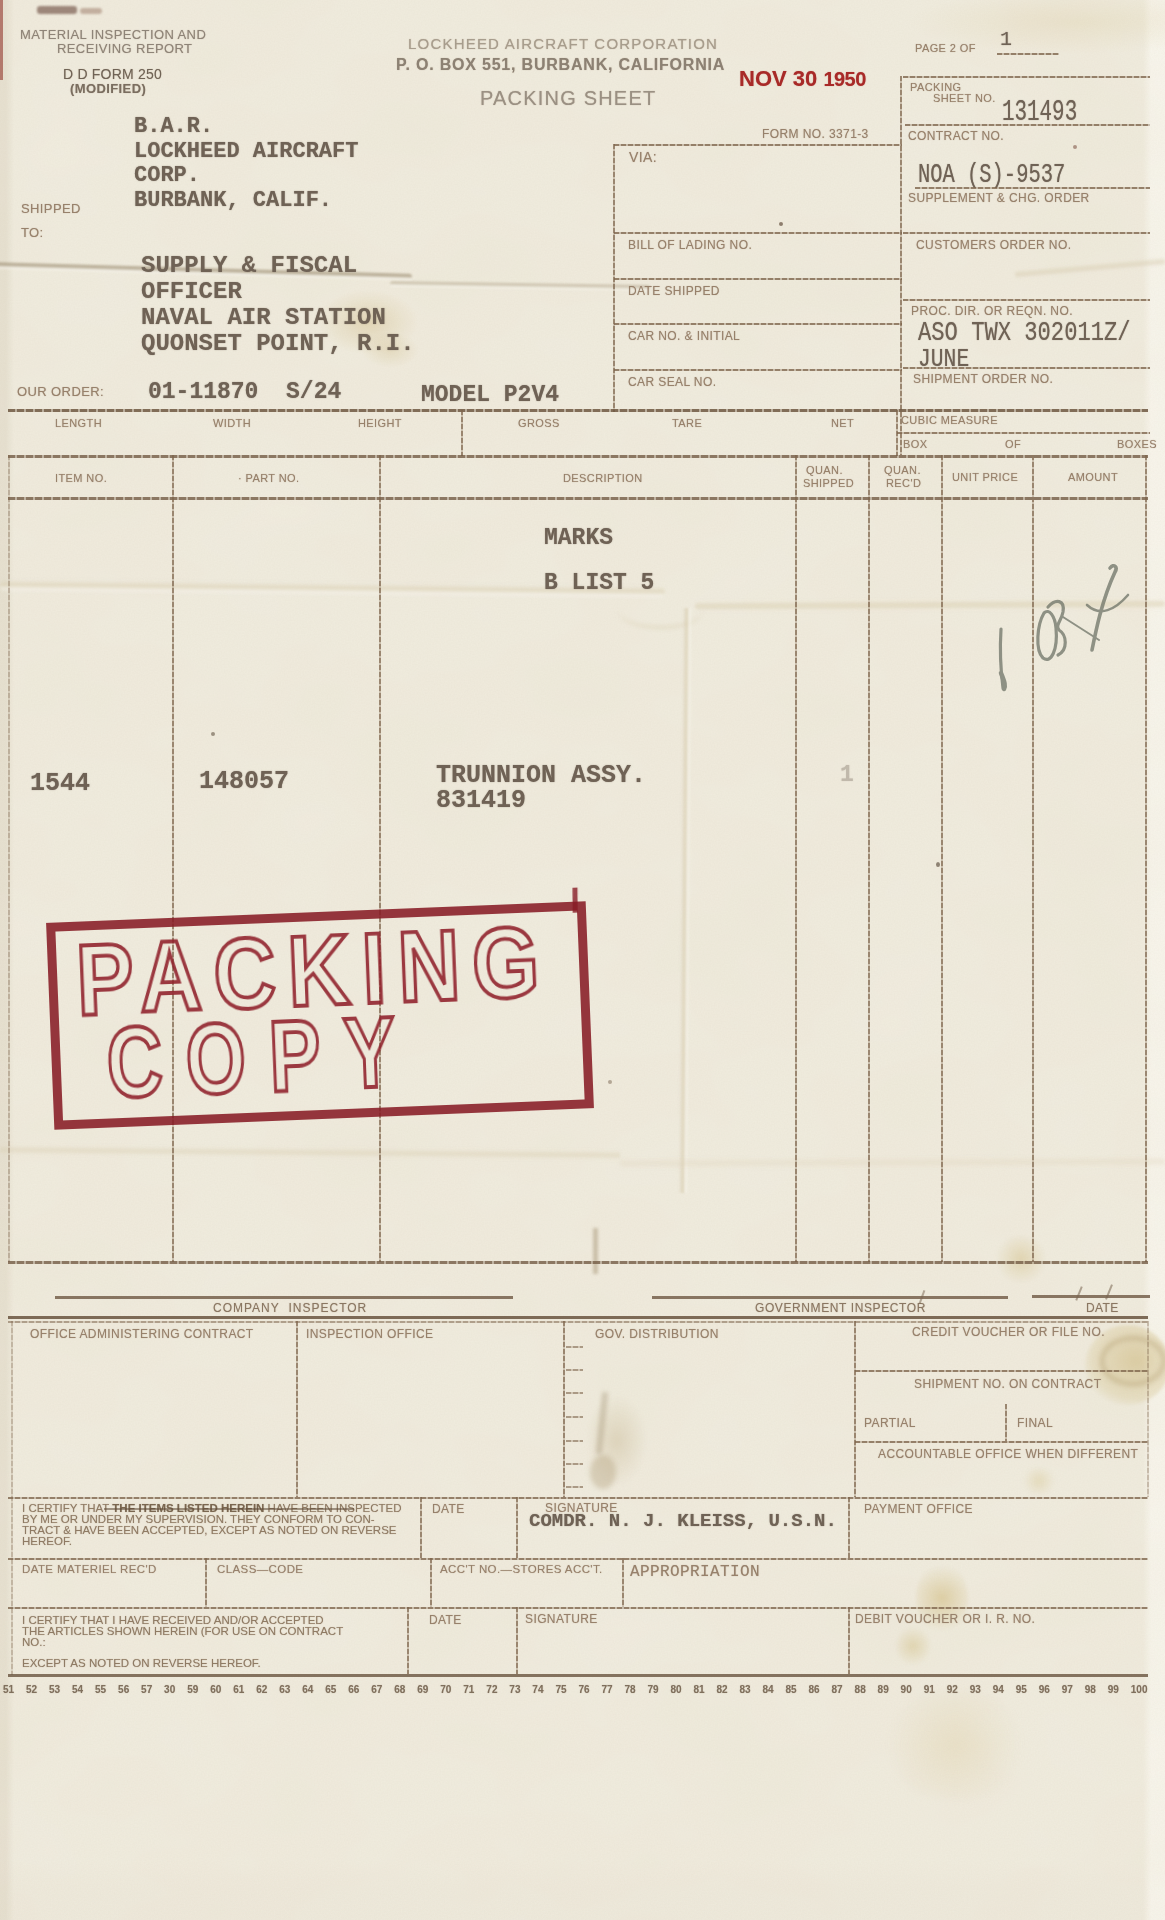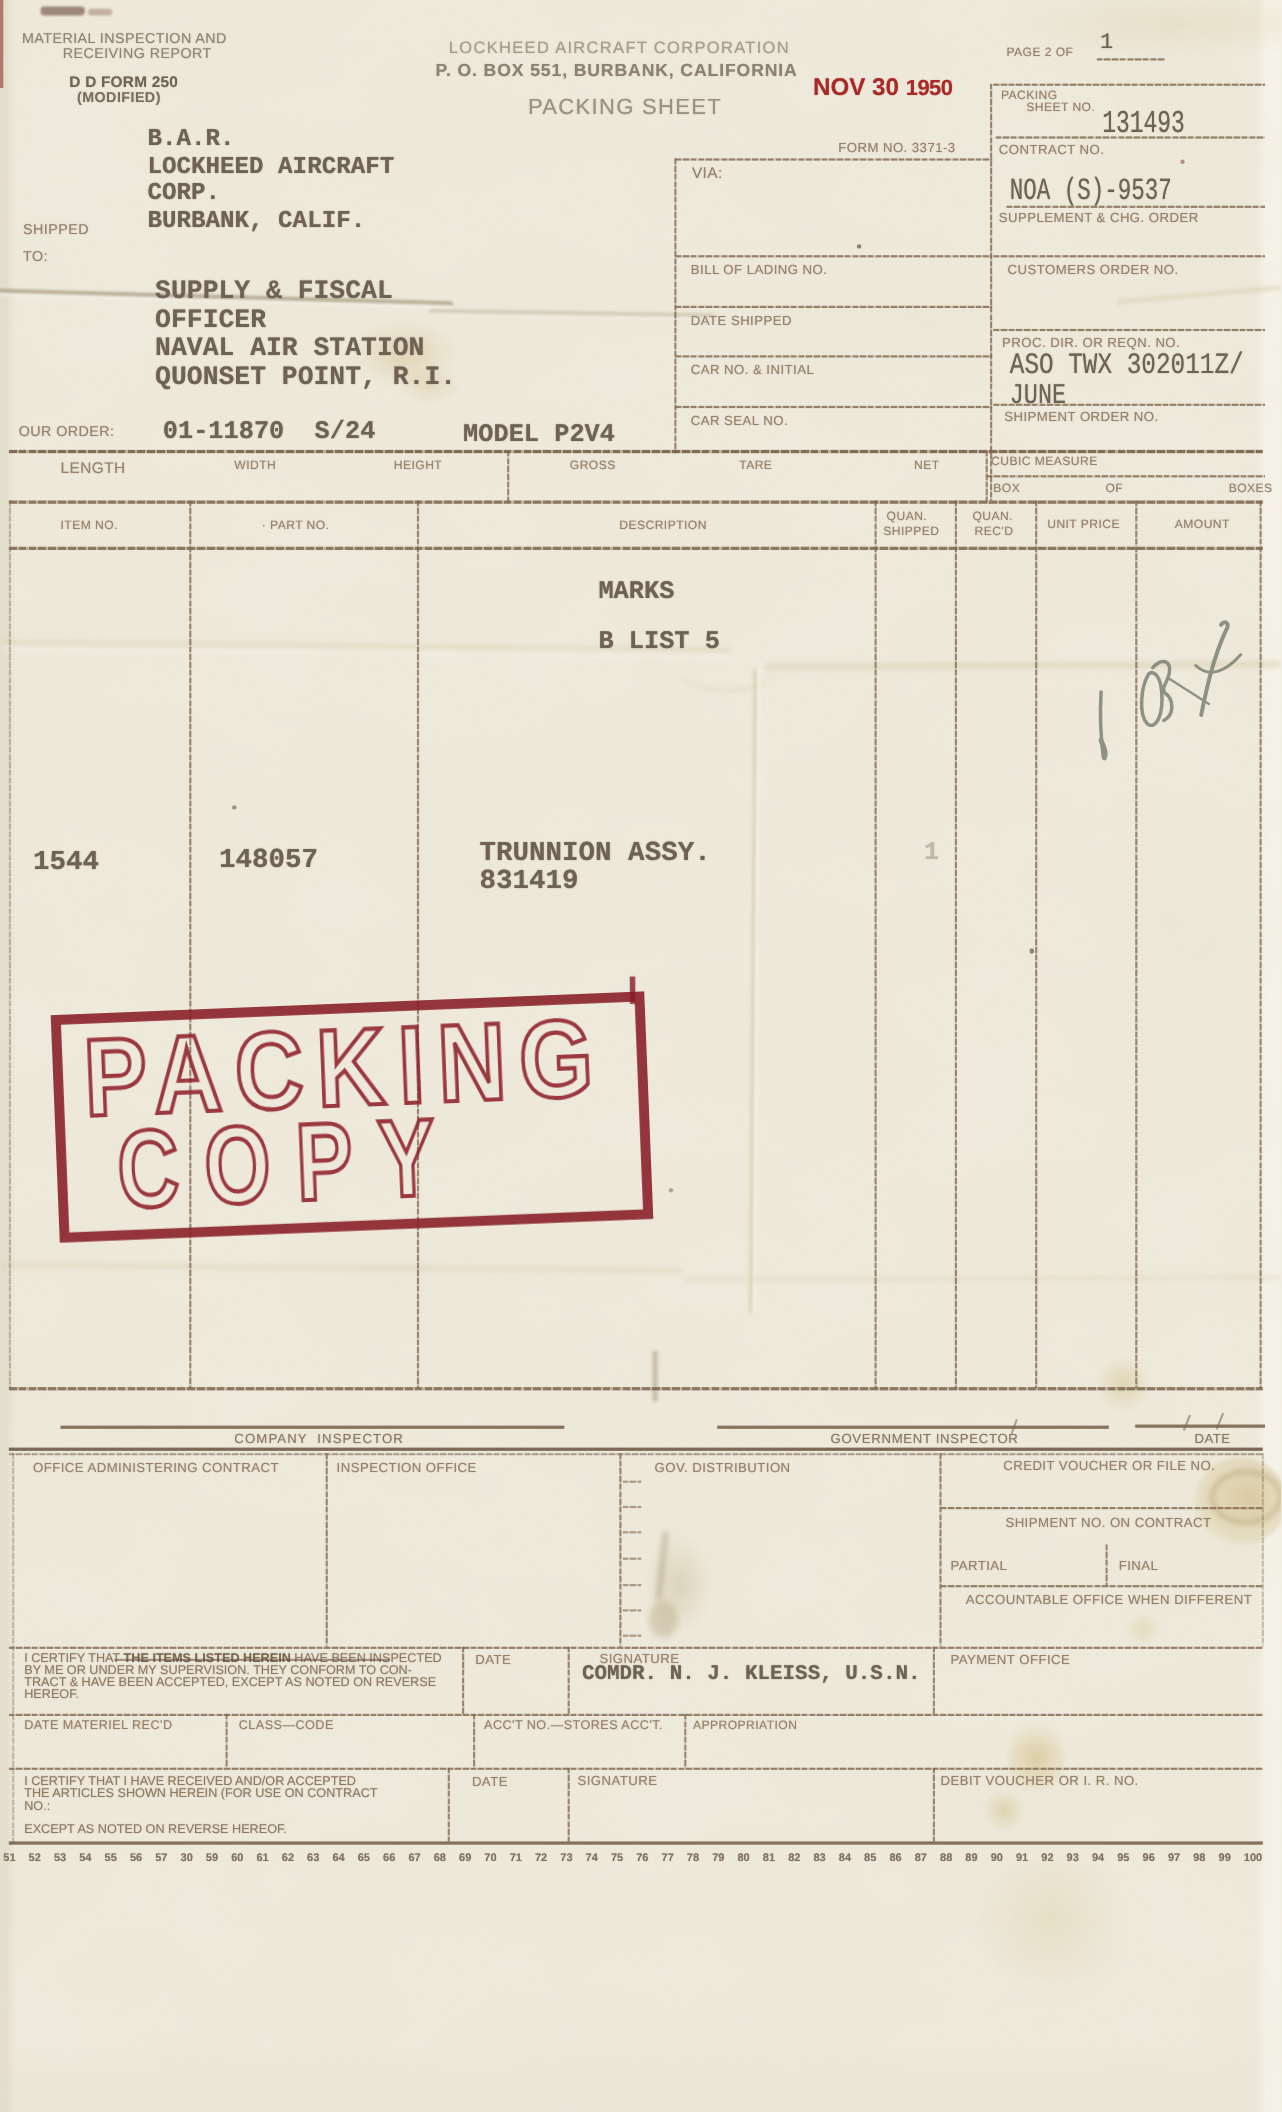--- a/index.html
+++ b/index.html
@@ -97,21 +97,21 @@
  background:radial-gradient(circle, rgba(222,208,168,.4), transparent 72%);filter:blur(3px);"></div>
 <div style="position:absolute;left:1022px;top:1468px;width:34px;height:26px;border-radius:50%;
  background:radial-gradient(circle, rgba(214,196,140,.4), transparent 74%);filter:blur(2px);"></div>
 
 <div style="position:absolute;left:0;top:0;width:2.5px;height:80px;background:rgba(152,66,56,.65);filter:blur(.4px);"></div>
 <div style="position:absolute;left:37px;top:6px;width:40px;height:8px;background:rgba(104,70,58,.6);filter:blur(1.2px);border-radius:3px;"></div>
 <div style="position:absolute;left:80px;top:8px;width:22px;height:6px;background:rgba(130,90,70,.4);filter:blur(1.2px);border-radius:3px;"></div>
 
 <div class="lb" style="left:20px;top:27px;font-size:13px;color:#8e8478;">MATERIAL INSPECTION AND</div>
 <div class="lb" style="left:57px;top:41px;font-size:13px;color:#8e8478;">RECEIVING REPORT</div>
-<div class="lb" style="left:63px;top:66px;font-size:14px;font-weight:bold;color:#6f6355;letter-spacing:.2px;">D D FORM 250</div>
+<div class="lb" style="left:63px;top:66px;font-size:14px;font-weight:normal;color:#6f6355;letter-spacing:.2px;">D D FORM 250</div>
 <div class="lb" style="left:70px;top:81px;font-size:13px;font-weight:bold;color:#7a6e60;">(MODIFIED)</div>
 
 <div class="lb" style="left:408px;top:35px;font-size:15px;letter-spacing:1.2px;color:#a79d8d;">LOCKHEED AIRCRAFT CORPORATION</div>
 <div class="lb" style="left:396px;top:56px;font-size:16px;letter-spacing:.8px;font-weight:bold;color:#8c8173;">P. O. BOX 551, BURBANK, CALIFORNIA</div>
 <div class="lb" style="left:480px;top:87px;font-size:20px;letter-spacing:1.2px;color:#9a9083;">PACKING SHEET</div>
 
 <div class="lb red" style="left:739px;top:66px;font-size:22px;font-weight:bold;letter-spacing:0;color:#a82a28;text-shadow:0 0 1px rgba(168,42,40,.55);">NOV 30 <span style="font-size:20px;letter-spacing:-.5px;">1950</span></div>
 
 <div class="lb" style="left:915px;top:42px;font-size:11px;">PAGE 2 OF</div>
 <div class="tw" style="left:1000px;top:28px;font-size:20px;font-weight:normal;">1</div>
@@ -176,21 +176,21 @@
 
 <div class="hl" style="left:903px;top:299px;width:247px;"></div>
 <div class="lb" style="left:911px;top:304px;">PROC. DIR. OR REQN. NO.</div>
 <div class="tw" style="left:918px;top:318px;font-size:27px;font-weight:normal;letter-spacing:0;transform:scaleX(.82);transform-origin:top left;">ASO TWX 302011Z/</div>
 <div class="tw" style="left:918px;top:344px;font-size:26px;font-weight:normal;letter-spacing:0;transform:scaleX(.82);transform-origin:top left;">JUNE</div>
 
 <div class="hl" style="left:903px;top:367px;width:247px;"></div>
 <div class="lb" style="left:913px;top:372px;">SHIPMENT ORDER NO.</div>
 
 <div class="hl" style="left:8px;top:409px;width:1140px;height:3px;background:repeating-linear-gradient(90deg,rgba(110,87,64,.85) 0 7px,rgba(110,87,64,.4) 7px 9px);"></div>
-<div class="lb" style="left:55px;top:417px;font-size:14px;">LENGTH</div>
+<div class="lb" style="left:55px;top:417px;font-size:11px;">LENGTH</div>
 <div class="lb" style="left:213px;top:417px;font-size:11px;">WIDTH</div>
 <div class="lb" style="left:358px;top:417px;font-size:11px;">HEIGHT</div>
 <div class="lb" style="left:518px;top:417px;font-size:11px;">GROSS</div>
 <div class="lb" style="left:672px;top:417px;font-size:11px;">TARE</div>
 <div class="lb" style="left:831px;top:417px;font-size:11px;">NET</div>
 <div class="vl" style="left:461px;top:410px;height:46px;"></div>
 <div class="vl" style="left:896px;top:410px;height:46px;"></div>
 <div class="lb" style="left:901px;top:414px;font-size:11px;">CUBIC MEASURE</div>
 <div class="hl" style="left:897px;top:432px;width:253px;"></div>
 <div class="lb" style="left:903px;top:438px;font-size:11px;">BOX</div>
@@ -303,21 +303,21 @@
 <div class="tw" style="left:529px;top:1510px;font-size:19px;letter-spacing:0;">COMDR. N. J. KLEISS, U.S.N.</div>
 <div class="lb" style="left:864px;top:1502px;">PAYMENT OFFICE</div>
 <div class="vl" style="left:420px;top:1497px;height:61px;"></div>
 <div class="vl" style="left:516px;top:1497px;height:61px;"></div>
 <div class="vl" style="left:848px;top:1497px;height:61px;"></div>
 <div class="hl" style="left:8px;top:1558px;width:1140px;"></div>
 
 <div class="lb" style="left:22px;top:1563px;font-size:11.5px;">DATE MATERIEL REC'D</div>
 <div class="lb" style="left:217px;top:1563px;font-size:11.5px;">CLASS—CODE</div>
 <div class="lb" style="left:440px;top:1563px;font-size:11.5px;">ACC'T NO.—STORES ACC'T.</div>
-<div class="lb" style="left:630px;top:1563px;font-size:11px;">APPROPRIATION</div>
+<div class="lb" style="left:630px;top:1563px;font-size:16px;font-family:Liberation Mono, monospace;">APPROPRIATION</div>
 <div class="vl" style="left:205px;top:1558px;height:49px;"></div>
 <div class="vl" style="left:430px;top:1558px;height:49px;"></div>
 <div class="vl" style="left:622px;top:1558px;height:49px;"></div>
 <div class="hl" style="left:8px;top:1607px;width:1140px;"></div>
 
 <div class="lb" style="left:22px;top:1614px;font-size:11.5px;letter-spacing:0;color:#8f7b64;">I CERTIFY THAT I HAVE RECEIVED AND/OR ACCEPTED</div>
 <div class="lb" style="left:22px;top:1625px;font-size:11.5px;letter-spacing:0;color:#8f7b64;">THE ARTICLES SHOWN HEREIN (FOR USE ON CONTRACT</div>
 <div class="lb" style="left:22px;top:1636px;font-size:11.5px;letter-spacing:0;color:#8f7b64;">NO.:</div>
 <div class="lb" style="left:22px;top:1657px;font-size:11.5px;letter-spacing:0;color:#8f7b64;">EXCEPT AS NOTED ON REVERSE HEREOF.</div>
 <div class="lb" style="left:429px;top:1613px;">DATE</div>

